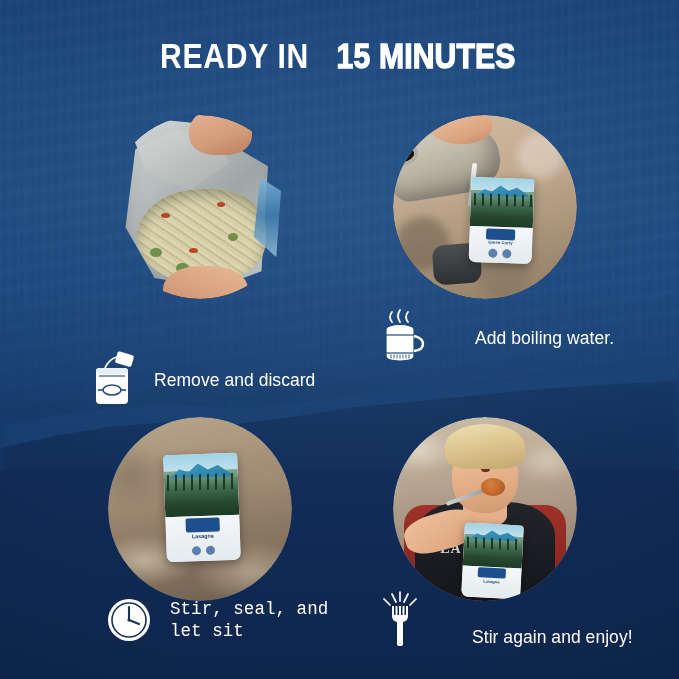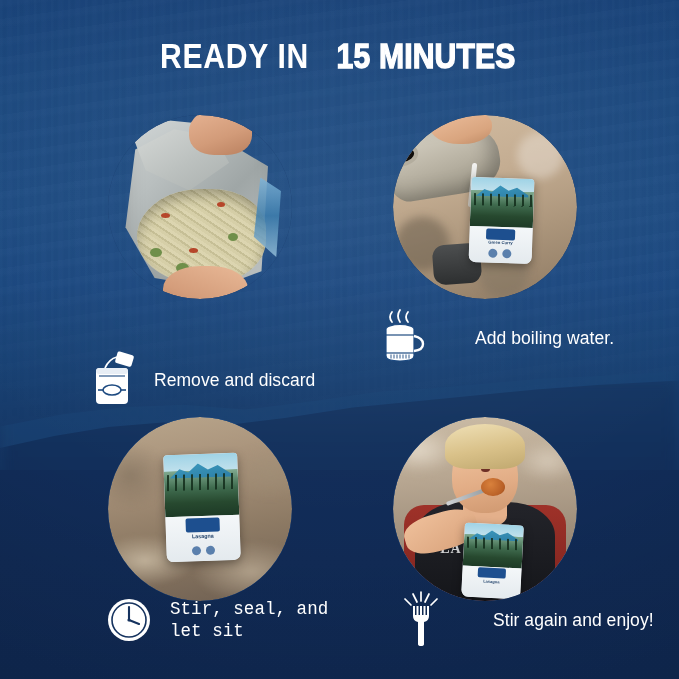--- a/index.html
+++ b/index.html
@@ -483,21 +483,21 @@
   .caption {
     position: absolute;
     display: flex;
     align-items: center;
     gap: 13px;
     z-index: 6;
   }
   #cap-1 { left: 89px; top: 310px; width: 250px; margin-top: 42px; }
   #cap-2 { left: 378px; top: 310px; width: 250px; }
   #cap-3 { left: 105px; top: 592px; width: 255px; font-family: Liberation Mono, monospace; }
-  #cap-4 { left: 396px; top: 592px; width: 255px; }
+  #cap-4 { left: 375px; top: 592px; width: 255px; align-items: flex-end; }
 
   .cap-icon {
     flex: 0 0 auto;
     width: 52px;
     height: 56px;
     position: relative;
   }
   .cap-text {
     color: #ffffff;
     font-size: 17.5px;

